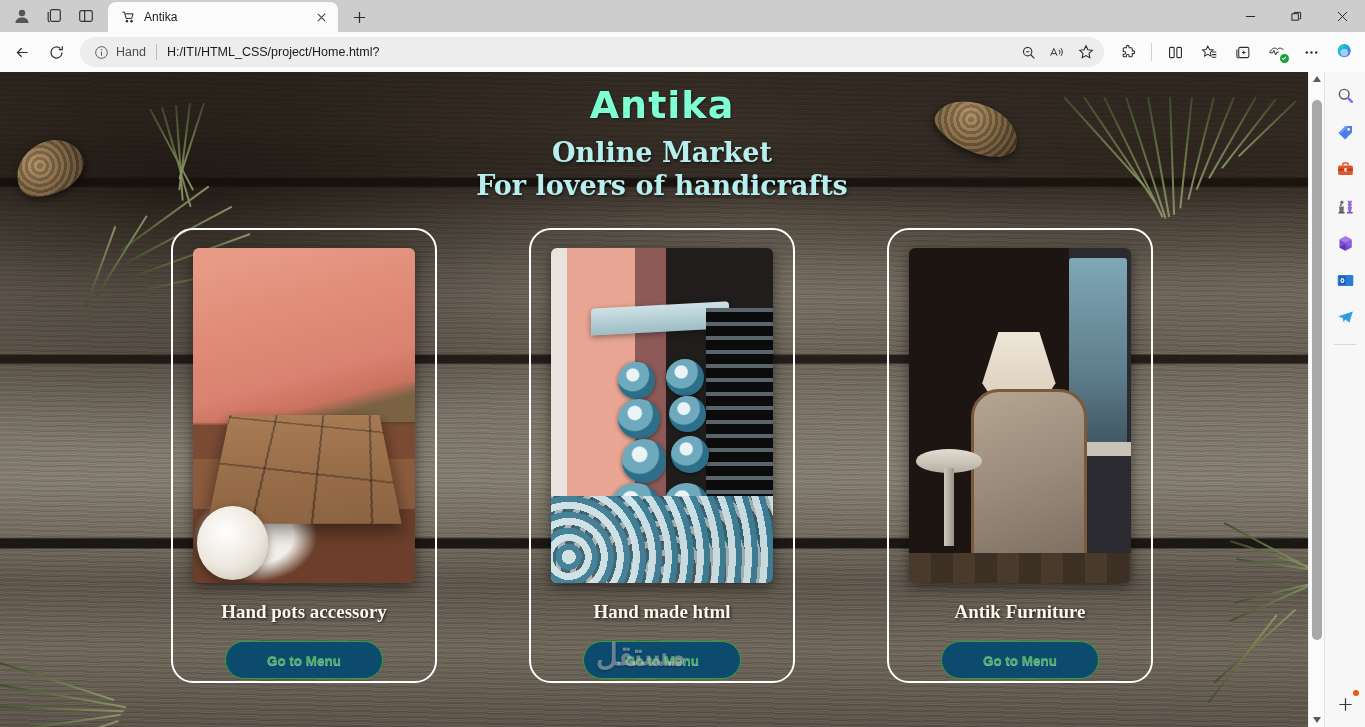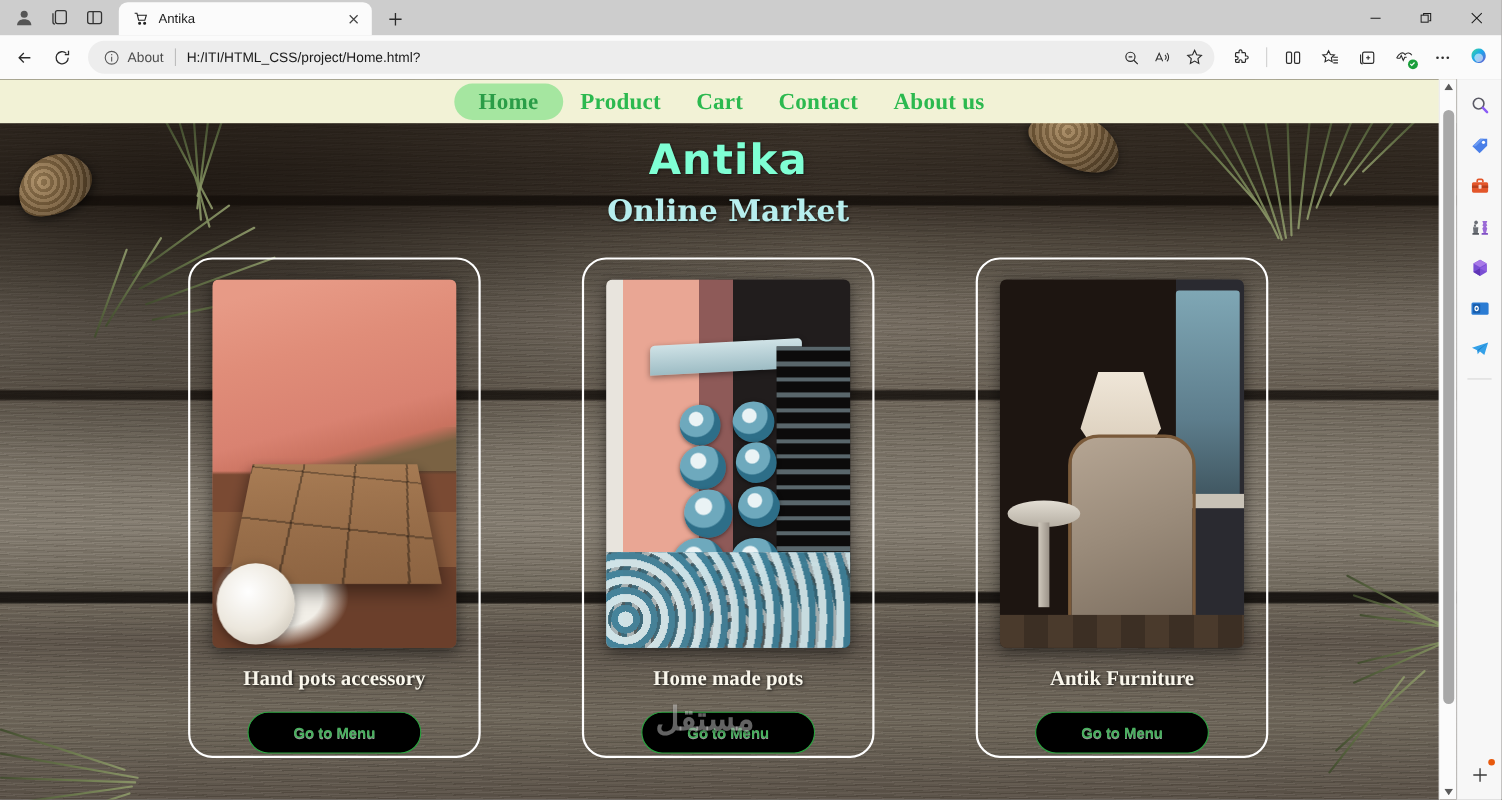--- a/index.html
+++ b/index.html
@@ -186,21 +186,21 @@
     box-shadow: 0 4px 14px rgba(0,0,0,.5);
     overflow: hidden; position: relative;
   }
   .card-title {
     font-family: "Liberation Serif", serif; font-weight: bold;
     font-size: 19px; color: #faf7ec; margin-top: 18px;
     text-shadow: 1px 1px 3px rgba(0,0,0,.8);
   }
   .card-btn {
     margin-top: 18px; width: 158px; height: 38px;
-    background: #000000; border: 1.5px solid #2aa33f; border-radius: 19px;
+    background: #0c4a6e; border: 1.5px solid #2aa33f; border-radius: 19px;
     color: #48b05e; font-size: 13.5px; font-weight: bold;
     display: flex; align-items: center; justify-content: center;
     text-shadow: 0 1px 0 rgba(255,255,255,.6);
   }
 
   
   .img-accessory {
     background:
       radial-gradient(ellipse 45% 22% at 28% 86%, #f2efe8 0 38%, rgba(242,239,232,0) 62%),
       linear-gradient(to bottom, rgba(0,0,0,0) 52%, #7a4a33 53% 63%, #8a5a3c 63% 78%, #6b3f2b 78% 100%),
@@ -407,21 +407,21 @@
     </div>
 
     <div class="omnibox">
       <span class="omni-info">
         <svg width="15" height="15" viewBox="0 0 18 18" fill="none" stroke="#5a5a5a" stroke-width="1.2">
           <circle cx="9" cy="9" r="7"></circle>
             <path d="M9 8v5"></path>
             <circle cx="9" cy="5.6" r=".8" fill="#5a5a5a" stroke="none"></circle>
         </svg>
       </span>
-      <span class="omni-scheme">About</span>
+      <span class="omni-scheme">Hand</span>
       <span class="omni-sep"></span>
       <span class="omni-url" title="H:/ITI/HTML_CSS/project/Home.html?">H:/ITI/HTML_CSS/project/Home.html?</span>
       <span class="omni-right">
         <span class="obtn">
           <svg width="15" height="15" viewBox="0 0 18 18" fill="none" stroke="#2c2c2c" stroke-width="1.3">
             <circle cx="8" cy="8" r="5"></circle>
               <path d="M11.7 11.7L16 16M6 8h4"></path>
           </svg>
         </span>
         <span class="obtn">
@@ -605,32 +605,26 @@
     </div>
 
     <div class="needles" style="left:0;top:530px;width:240px;height:200px;">
       <div class="needle" style="left:0px;top:60px;width:120px;transform:rotate(18deg);"></div>
       <div class="needle" style="left:0px;top:82px;width:128px;transform:rotate(10deg);"></div>
       <div class="needle" style="left:0px;top:104px;width:124px;transform:rotate(2deg);"></div>
       <div class="needle" style="left:6px;top:128px;width:116px;transform:rotate(-8deg);"></div>
       <div class="needle" style="left:14px;top:152px;width:110px;transform:rotate(-18deg);"></div>
     </div>
 
-    <nav class="navbar">
-      <a class="nav-item active">Home</a>
-      <a class="nav-item">Product</a>
-      <a class="nav-item">Cart</a>
-      <a class="nav-item">Contact</a>
-      <a class="nav-item">About us</a>
-    </nav>
 
     <header class="hero">
       <h1 class="brand">Antika</h1>
       <div class="tagline">
         <div>Online Market</div>
+        <div>For lovers of handicrafts</div>
       </div>
     </header>
 
     <section class="cards">
 
       <article class="card">
         <div class="thumb img-accessory"></div>
         <h2 class="card-title">Hand pots accessory</h2>
         <button class="card-btn">Go to Menu</button>
       </article>
@@ -642,21 +636,21 @@
           <span class="plate" style="left:30%;top:34%;width:17%;height:11%;"></span>
           <span class="plate" style="left:52%;top:33%;width:17%;height:11%;"></span>
           <span class="plate" style="left:30%;top:45%;width:19%;height:12%;"></span>
           <span class="plate" style="left:53%;top:44%;width:17%;height:11%;"></span>
           <span class="plate" style="left:32%;top:57%;width:20%;height:13%;"></span>
           <span class="plate" style="left:54%;top:56%;width:17%;height:11%;"></span>
           <span class="plate" style="left:27%;top:70%;width:22%;height:14%;"></span>
           <span class="plate" style="left:51%;top:70%;width:20%;height:13%;"></span>
           <span class="heap"></span>
         </div>
-        <h2 class="card-title">Home made pots</h2>
+        <h2 class="card-title">Hand made html</h2>
         <button class="card-btn">Go to Menu</button>
       </article>
 
       <article class="card">
         <div class="thumb img-furniture">
           <span class="window"></span>
           <span class="sill"></span>
           <span class="shade"></span>
           <span class="pole"></span>
           <span class="chair"></span>

